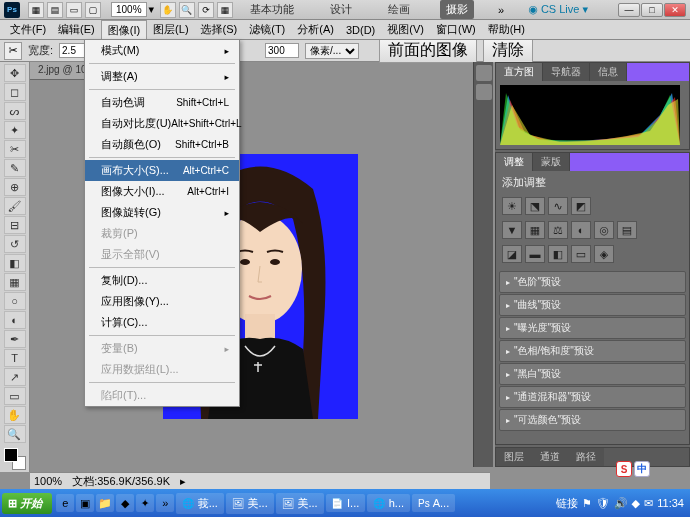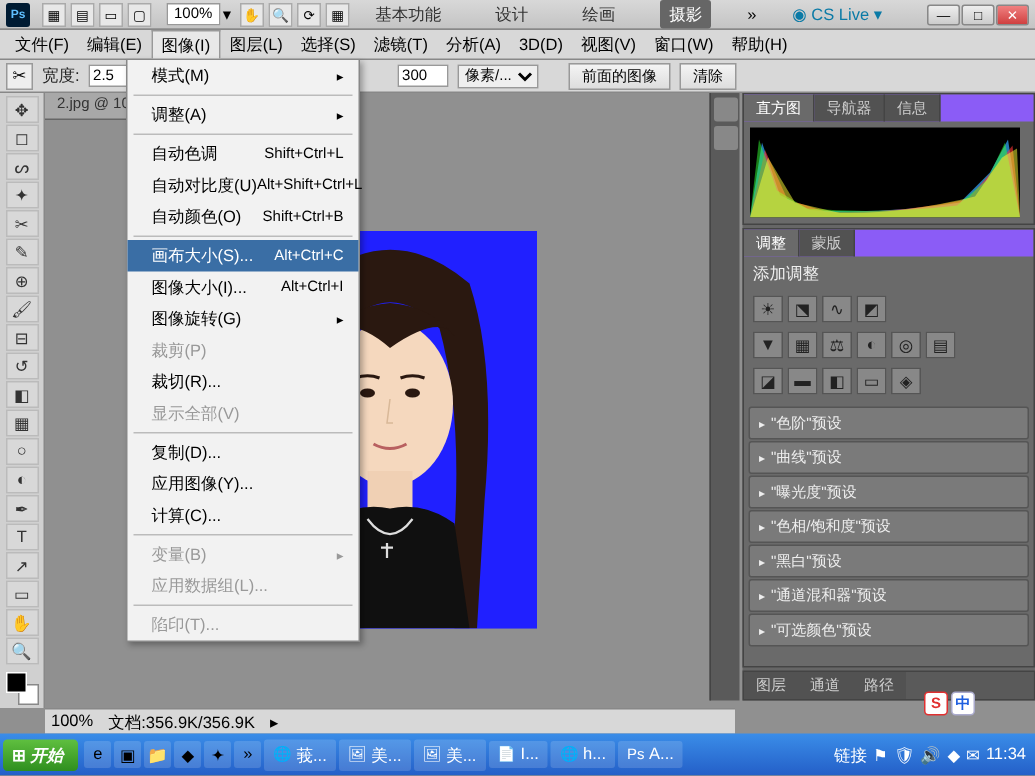--- a/index.html
+++ b/index.html
@@ -24,21 +24,21 @@
 .menubar .mi { padding: 2px 6px; color: #000; white-space: nowrap; cursor: default; }
 .menubar .mi.open { background: #e8e8e8; border: 1px solid #999; border-bottom: none; }
 
 
 .optbar { height: 22px; background: #d8d8d8; display: flex; align-items: center; padding: 0 4px; gap: 6px; border-bottom: 1px solid #888; }
 .optbar .crop-ico { width: 18px; height: 18px; border: 1px solid #999; background: #eee; display: flex; align-items: center; justify-content: center; }
 .optbar label { color: #222; }
 .optbar input { border: 1px solid #999; padding: 1px 2px; font-size: 10px; background: #fff; }
 .optbar .num { width: 34px; }
 .optbar select { border: 1px solid #999; font-size: 10px; height: 16px; }
-.optbar button { border: 1px solid #999; background: linear-gradient(#f4f4f4,#ddd); padding: 1px 8px; font-size: 10px; font-family: Liberation Mono, monospace; }
+.optbar button { border: 1px solid #999; background: linear-gradient(#f4f4f4,#ddd); padding: 1px 8px; font-size: 16px; font-family: Liberation Mono, monospace; }
 
 
 .toolbox { position: absolute; left: 0; top: 62px; width: 30px; height: 410px; background: #d0d0d0; border-right: 1px solid #888; display: flex; flex-direction: column; align-items: center; padding-top: 2px; gap: 1px; }
 .toolbox .tool { width: 22px; height: 18px; background: #d8d8d8; border: 1px solid #bbb; display: flex; align-items: center; justify-content: center; font-size: 11px; color: #333; }
 .toolbox .swatch { width: 22px; height: 22px; position: relative; margin-top: 4px; }
 .toolbox .swatch .fg { width: 14px; height: 14px; background: #000; border: 1px solid #fff; position: absolute; top: 0; left: 0; }
 .toolbox .swatch .bg { width: 14px; height: 14px; background: #fff; border: 1px solid #888; position: absolute; bottom: 0; right: 0; }
 
 
 .doctab { position: absolute; left: 30px; top: 62px; height: 18px; background: #a8a8a8; border-bottom: 1px solid #666; padding: 2px 8px; color: #333; font-size: 10px; }
@@ -248,23 +248,20 @@
       <span>图像大小(I)...</span>
       <span class="sc">Alt+Ctrl+I</span>
     </div>
   <div class="dmi arrow">
       <span>图像旋转(G)</span>
       <span></span>
     </div>
   <div class="dmi disabled">
       <span>裁剪(P)</span>
     </div>
-  <div class="dmi">
-      <span>裁切(R)...</span>
-    </div>
   <div class="dmi disabled">
       <span>显示全部(V)</span>
     </div>
   <div class="sep"></div>
   <div class="dmi">
       <span>复制(D)...</span>
     </div>
   <div class="dmi">
       <span>应用图像(Y)...</span>
     </div>

